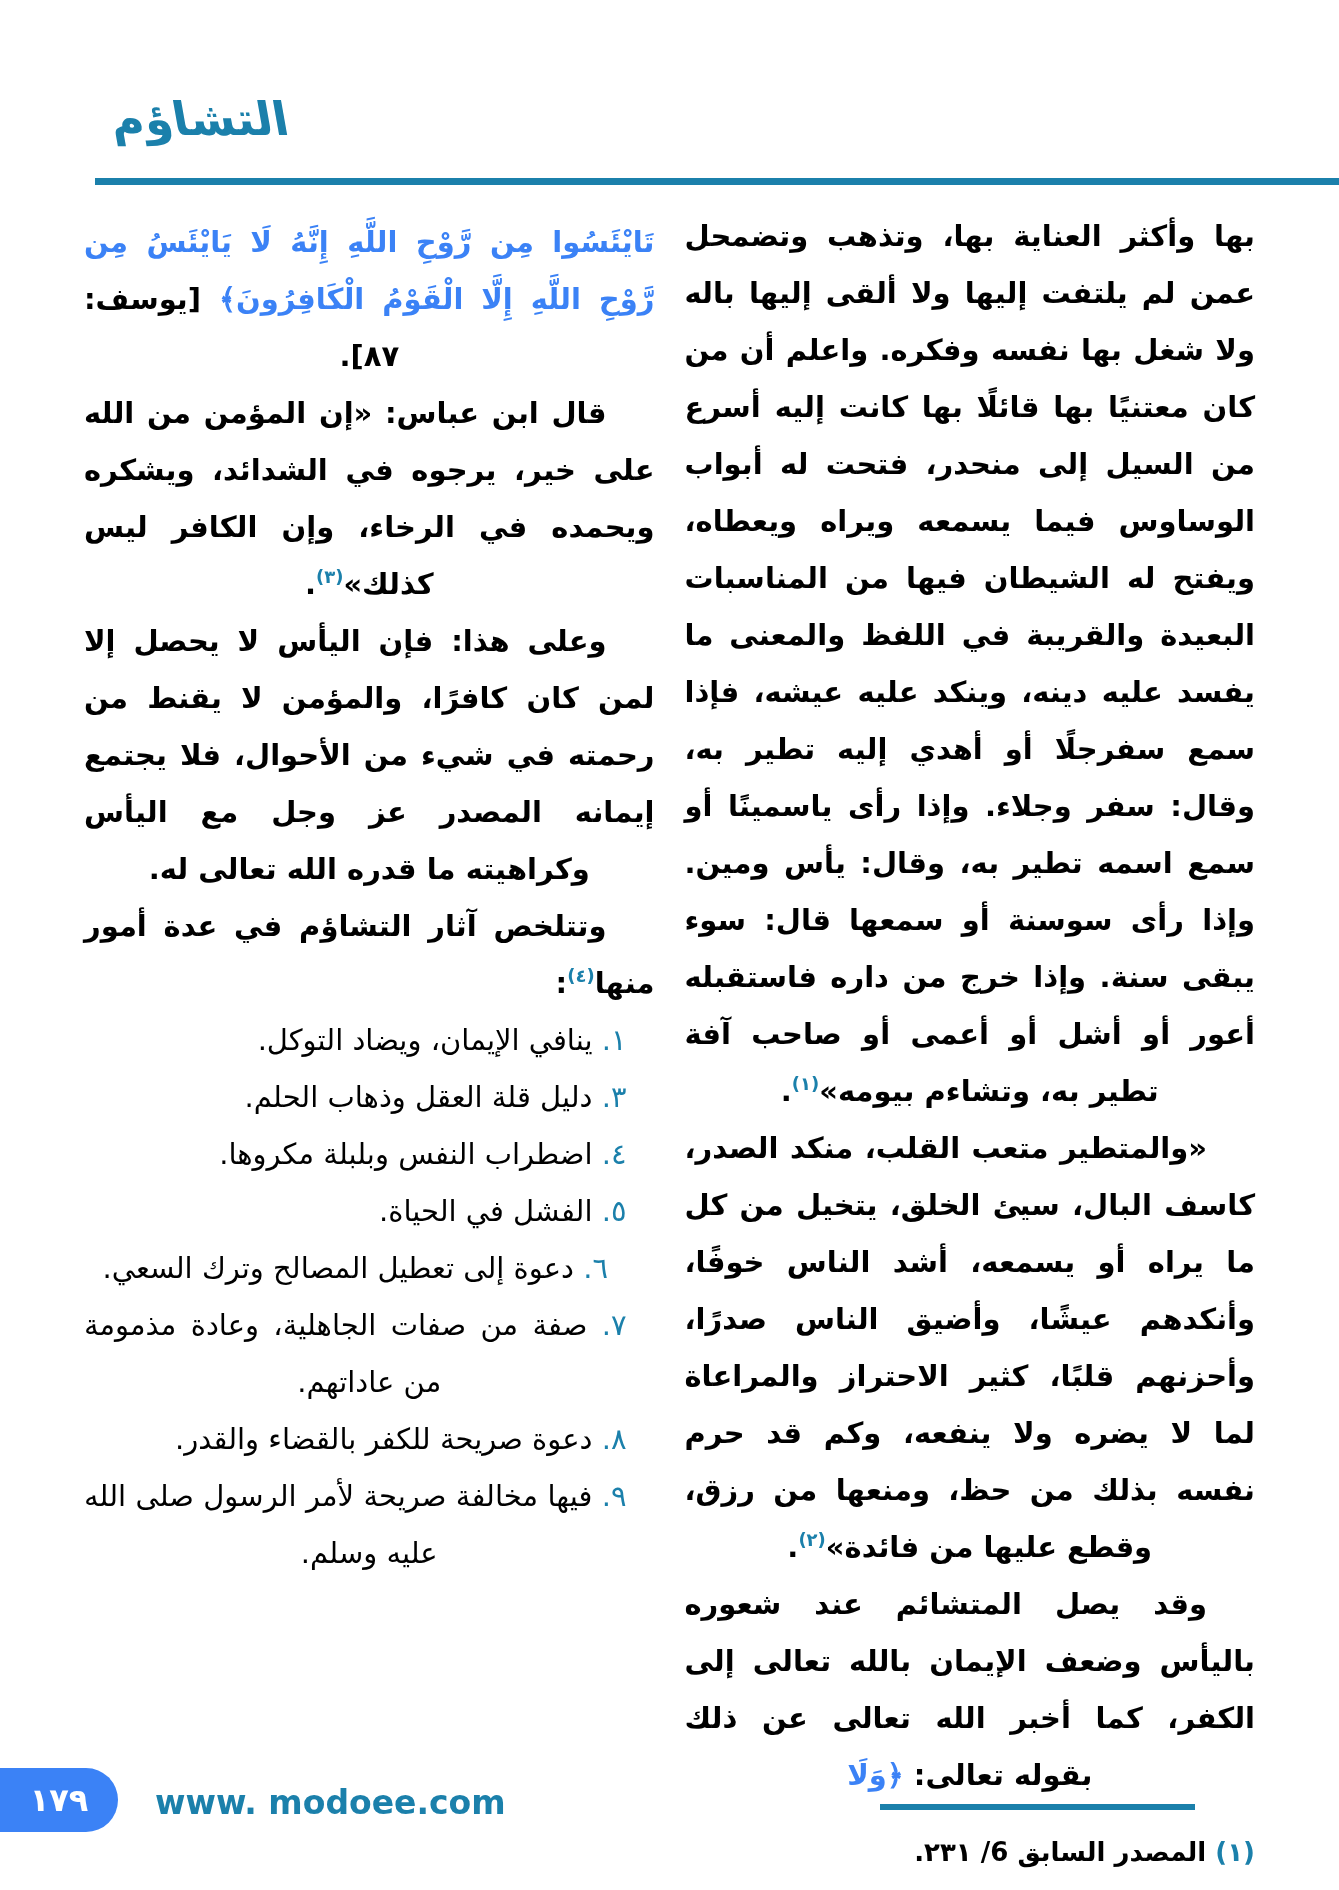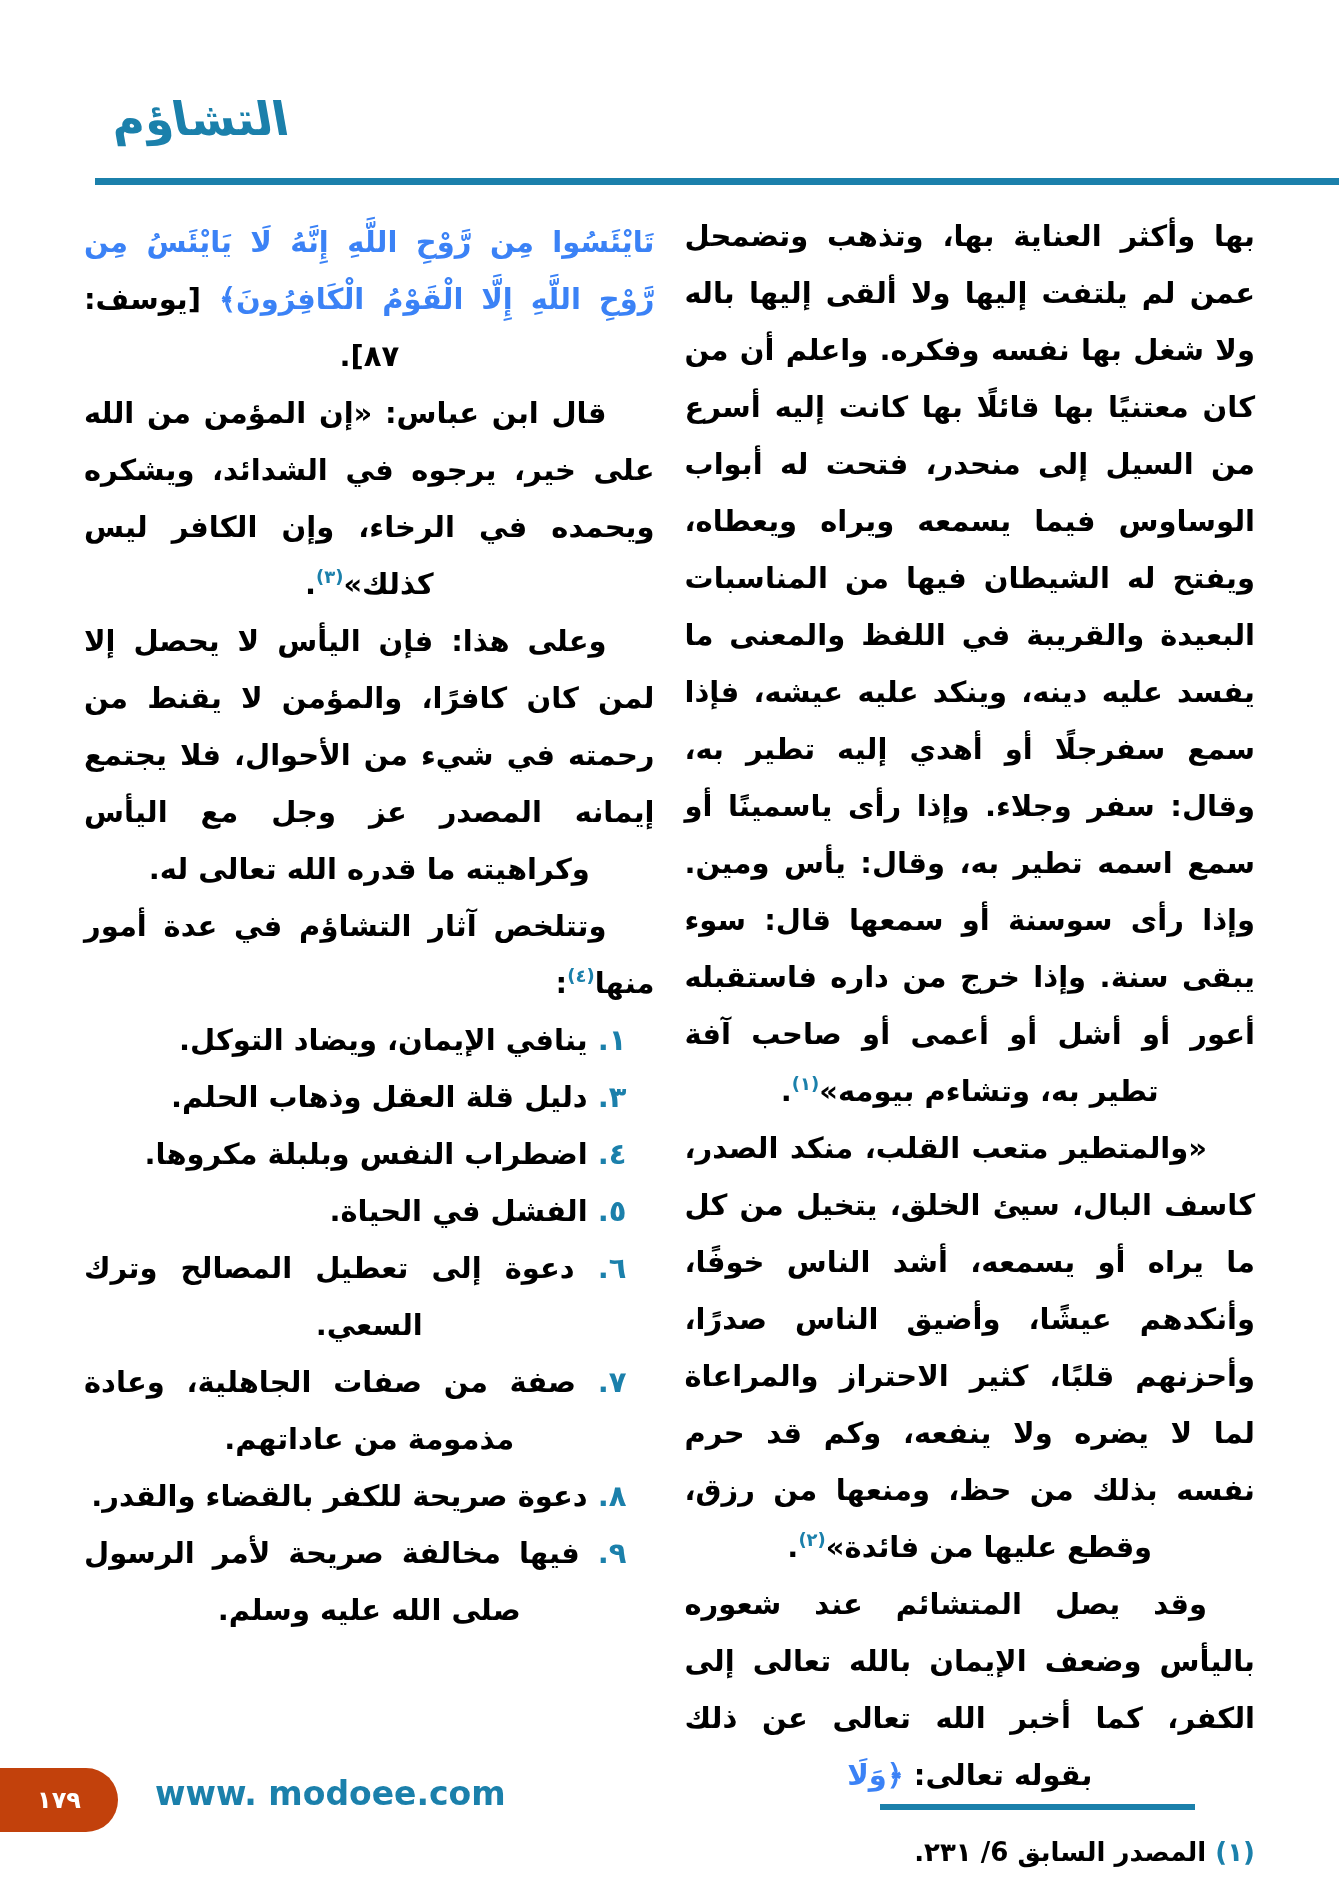--- a/index.html
+++ b/index.html
@@ -73,21 +73,21 @@
     color: #1b80ab;
     line-height: 57px;
     text-align: justify;
     text-align-last: center;
   }
   .verse .ref { color: #000000; font-weight: bold; }
   
   .list { margin: 0; }
   .list-item {
     font-size: 29px;
-    font-weight: bold;
+    font-weight: normal;
     color: #000000;
     line-height: 57px;
     text-align: justify;
     text-align-last: right;
     text-indent: 28px;
   }
   .list-item.wrap-center { text-align-last: center; }
   .list-item .num { color: #1b80ab; }
   
   .footnotes {
@@ -104,33 +104,33 @@
   }
   .fn { line-height: 52px; text-align: right; }
   .fn-num { color: #1b80ab; }
   
   .page-tab {
     position: absolute;
     left: 0;
     bottom: 58px;
     width: 118px;
     height: 64px;
-    background: #c2410c;
+    background: #3b82f6;
     border-radius: 0 32px 32px 0;
     color: #ffffff;
-    font-size: 24px;
+    font-size: 32px;
     font-weight: bold;
     display: flex;
     align-items: center;
     justify-content: center;
   }
   .site-url {
     position: absolute;
     left: 155px;
-    bottom: 77px;
+    bottom: 68px;
     color: #1b80ab;
     font-size: 33px;
     font-weight: bold;
     direction: ltr;
     white-space: nowrap;
   }
 </style>
 </head>
 <body>
 

